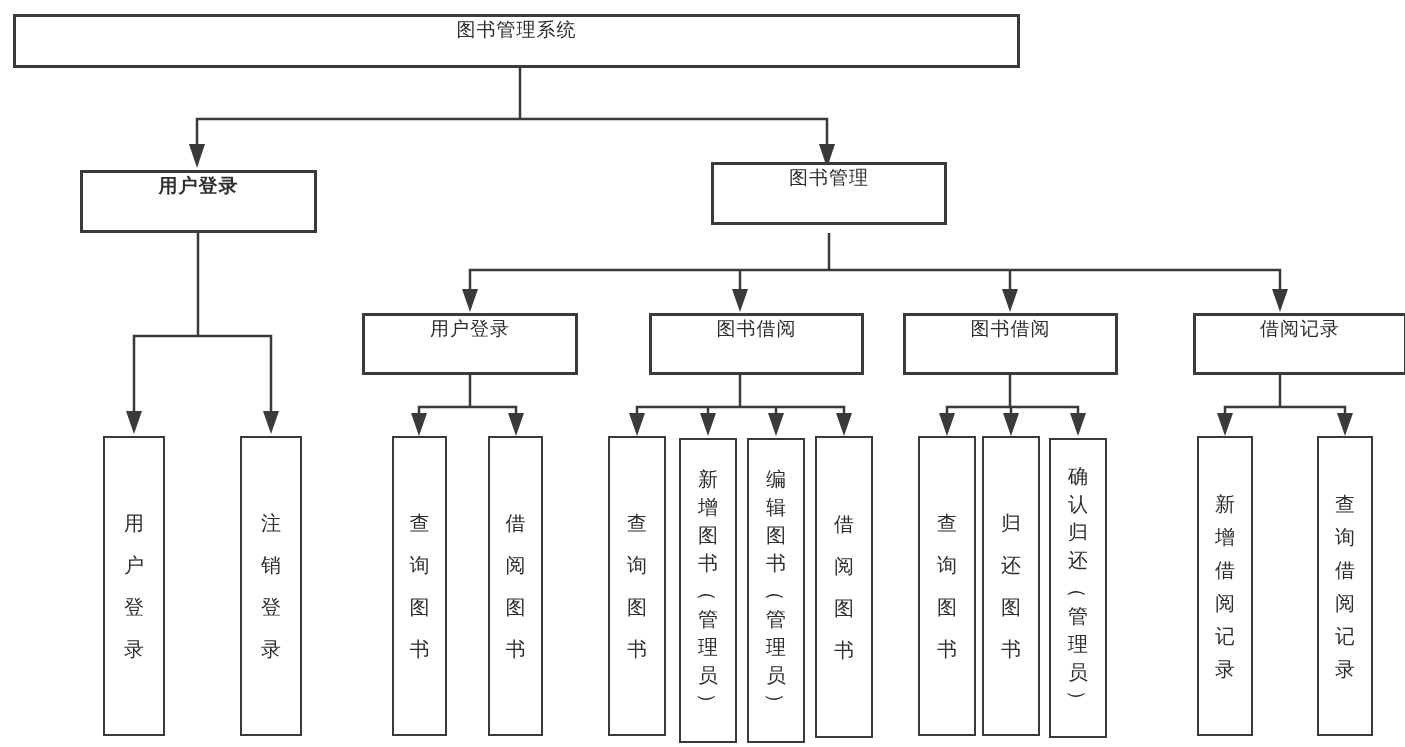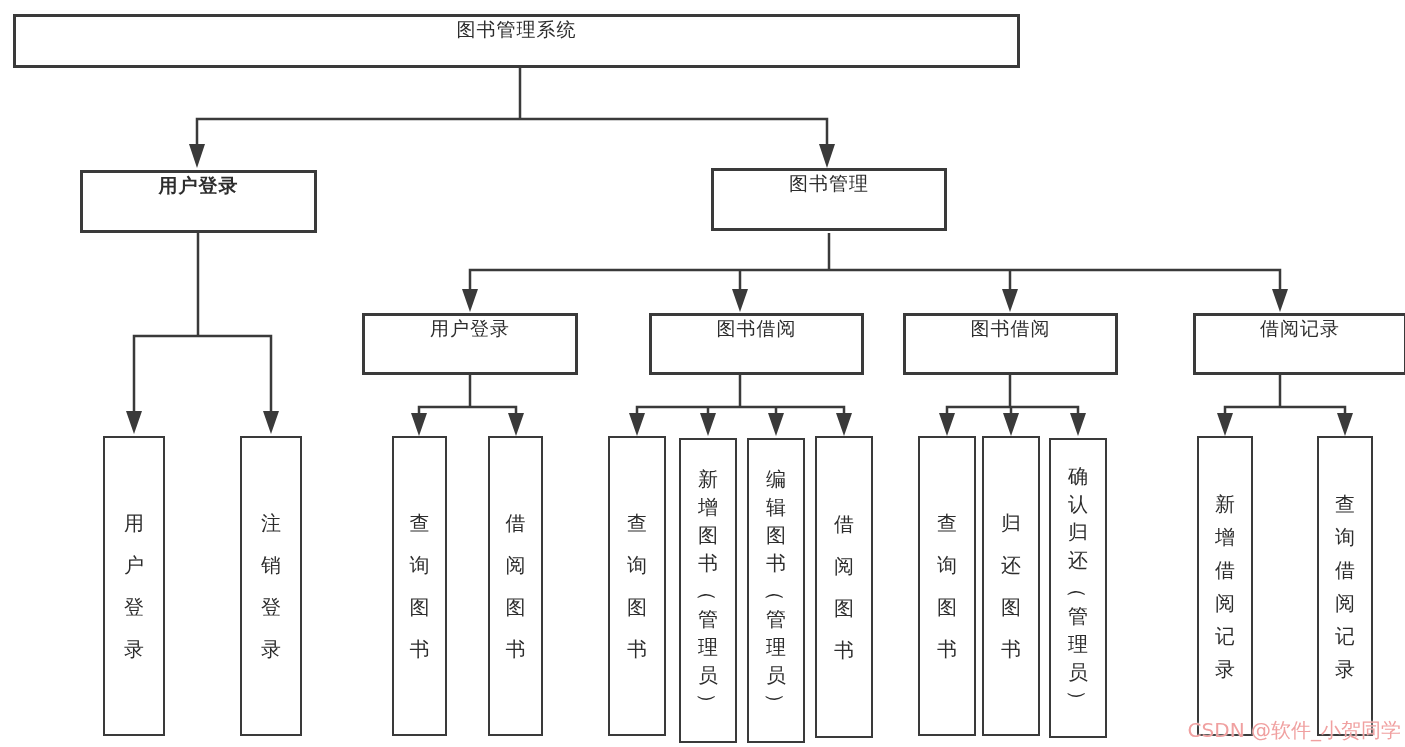--- a/index.html
+++ b/index.html
@@ -85,21 +85,21 @@
     </g>
   </svg>
 
   <div class="node" style="left:13px; top:14px; width:1007px; height:54px;">
     <span>图书管理系统</span>
   </div>
 
   <div class="node" style="left:80px; top:170px; width:237px; height:63px;font-weight:bold;">
     <span>用户登录</span>
   </div>
-  <div class="node" style="left:711px; top:168px; width:236px; height:63px;">
+  <div class="node" style="left:711px; top:162px; width:236px; height:63px;">
     <span>图书管理</span>
   </div>
 
   <div class="node" style="left:362px; top:313px; width:216px; height:62px;">
     <span>用户登录</span>
   </div>
   <div class="node" style="left:633px; top:313px; width:215px; height:62px;margin-left:16px;">
     <span>图书借阅</span>
   </div>
   <div class="node" style="left:903px; top:313px; width:215px; height:62px;">
@@ -230,15 +230,14 @@
     <span class="vtext" style="gap: 13px;">
         <div>查</div>
         <div>询</div>
         <div>借</div>
         <div>阅</div>
         <div>记</div>
         <div>录</div>
       </span>
   </div>
 
-  <div class="watermark">CSDN @软件_小贺同学</div>
 
 </div>
 
 </body></html>

